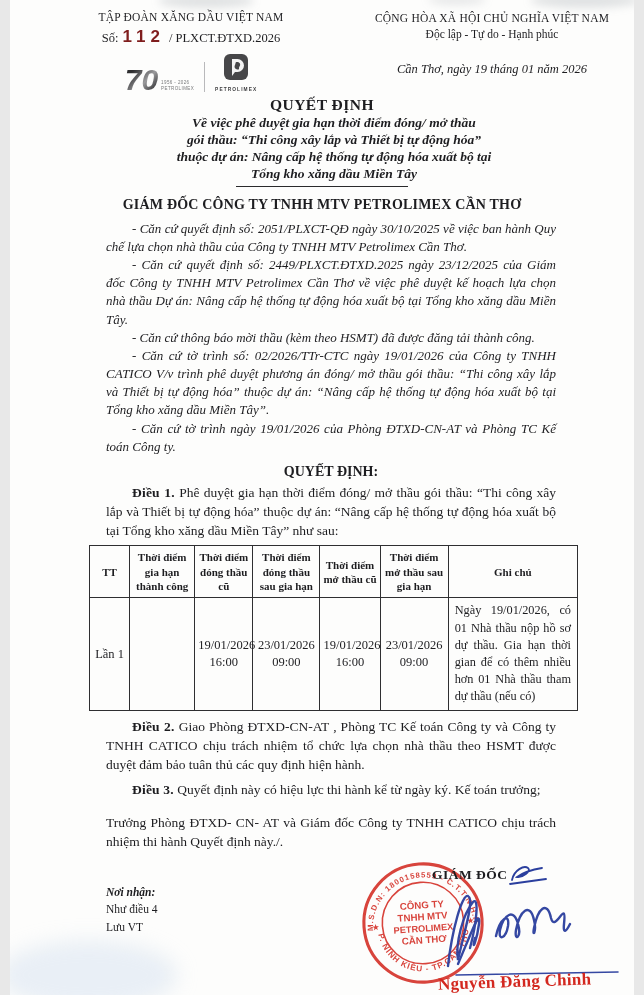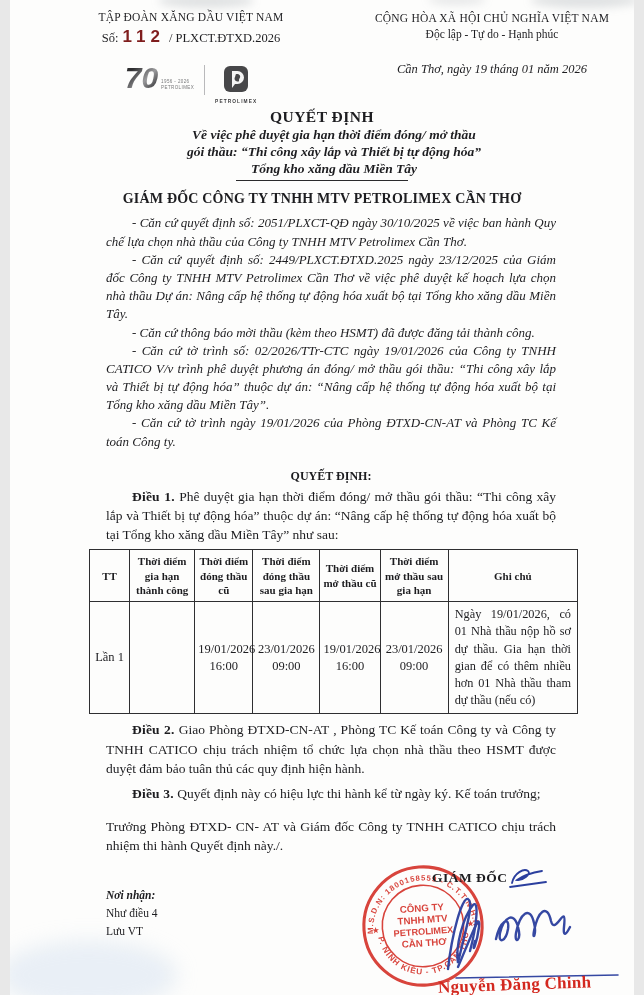--- a/index.html
+++ b/index.html
@@ -17,21 +17,21 @@
   .smudge.s4 { left:-12px; top:940px; width:180px; height:70px; background:rgba(190,210,232,.30); filter:blur(10px); }
 
   
   .doc-header { display:flex; justify-content:space-between; padding:11px 8px 0 26px; }
   .org-block { width:310px; text-align:center; }
   .org-line1 { font-size:11.5px; letter-spacing:.2px; }
   .org-line2 { font-size:11.5px; font-weight:bold; margin-top:4px; }
   .so-line { font-size:12.5px; margin-top:4px; }
   .so-number { color:#7f1d1d; font-weight:bold; font-size:17px; letter-spacing:5px; margin:0 4px;
                font-family:"Liberation Sans",sans-serif; }
-  .logos { display:flex; align-items:flex-start; justify-content:center; gap:10px; margin-top:18px; }
+  .logos { display:flex; align-items:flex-end; justify-content:center; gap:10px; margin-top:6px; }
   .logo70 { display:flex; align-items:flex-end; gap:3px; color:#4c4c4e; }
   .logo70 .seventy { font-size:30px; font-weight:800; font-style:italic; line-height:.85;
                      font-family:"Liberation Sans",sans-serif;
                      background:linear-gradient(135deg,#2e2e30 20%,#9a9a9c 60%,#3a3a3c 90%);
                      -webkit-background-clip:text; background-clip:text; color:transparent; }
   .logo70 .caption { font-size:4.5px; color:#77787a; text-align:left; line-height:1.3;
                      font-family:"Liberation Sans",sans-serif; letter-spacing:.4px; }
   .logo-divider { width:1px; height:30px; background:#b9b9bb; }
   .plx-logo { text-align:center; }
   .plx-caption { font-size:4.8px; font-weight:bold; letter-spacing:1.1px; color:#3c3c3e;
@@ -46,21 +46,21 @@
   .decree-word { font-size:15.5px; font-weight:bold; letter-spacing:.5px; }
   .title-line { font-size:13.5px; font-weight:bold; font-style:italic; line-height:1.27;margin-left:24px; }
   .title-rule { width:172px; height:0; border-bottom:1.4px solid #2a2a2c; margin:3px auto 0; }
   .director-heading { text-align:center; font-size:14px; font-weight:bold; margin-top:10px;
                       letter-spacing:.2px; }
 
   
   .body-text { padding:7px 78px 0 96px; }
   .preamble p { font-size:13px; font-style:italic; text-align:justify; line-height:1.4;
                 text-indent:26px; }
-  .decision-heading { text-align:center; font-size:12px; font-weight:bold; margin:18px 0 3px; }
+  .decision-heading { text-align:center; font-size:14px; font-weight:bold; margin:8px 0 3px; }
   .article { font-size:13.5px; text-align:justify; line-height:1.42; text-indent:26px; }
   .article b { letter-spacing:.2px; }
   .closing-para { font-size:13.5px; text-align:justify; line-height:1.42; margin-top:14px; }
 
   
   table.extension { border-collapse:collapse; table-layout:fixed; width:489px;
                     margin:5px 0 6px -17px; }
   table.extension th, table.extension td { border:1px solid #2f2f31; vertical-align:middle; }
   table.extension th { font-size:11px; font-weight:bold; text-align:center; line-height:1.3;
                        padding:4px 2px; height:48px; }
@@ -118,20 +118,21 @@
       <div class="nat-line1">CỘNG HÒA XÃ HỘI CHỦ NGHĨA VIỆT NAM</div>
       <div class="nat-line2">Độc lập - Tự do - Hạnh phúc</div>
       <div class="dateline">Cần Thơ, ngày 19 tháng 01 năm 2026</div>
     </div>
   </div>
 
   <div class="title-block">
     <div class="decree-word">QUYẾT ĐỊNH</div>
     <div class="title-line">Về việc phê duyệt gia hạn thời điểm đóng/ mở thầu</div>
     <div class="title-line">gói thầu: “Thi công xây lắp và  Thiết bị tự động hóa”</div>
+    <div class="title-line">thuộc dự án: Nâng cấp hệ thống tự động hóa xuất bộ tại</div>
     <div class="title-line">Tổng kho xăng dầu Miền Tây</div>
     <div class="title-rule"></div>
     <div class="director-heading">GIÁM ĐỐC CÔNG TY TNHH MTV PETROLIMEX CẦN THƠ</div>
   </div>
 
   <div class="body-text">
 
     <div class="preamble">
       <p>- Căn cứ quyết định số: 2051/PLXCT-QĐ ngày 30/10/2025 về việc ban hành Quy chế lựa chọn nhà thầu của Công ty TNHH MTV Petrolimex Cần Thơ.</p>
       <p>- Căn cứ quyết định số: 2449/PLXCT.ĐTXD.2025 ngày 23/12/2025 của Giám đốc Công ty TNHH MTV Petrolimex Cần Thơ về việc phê duyệt kế hoạch lựa chọn nhà thầu Dự án:  Nâng cấp hệ thống tự động hóa xuất bộ tại Tổng kho xăng dầu Miền Tây.</p>

